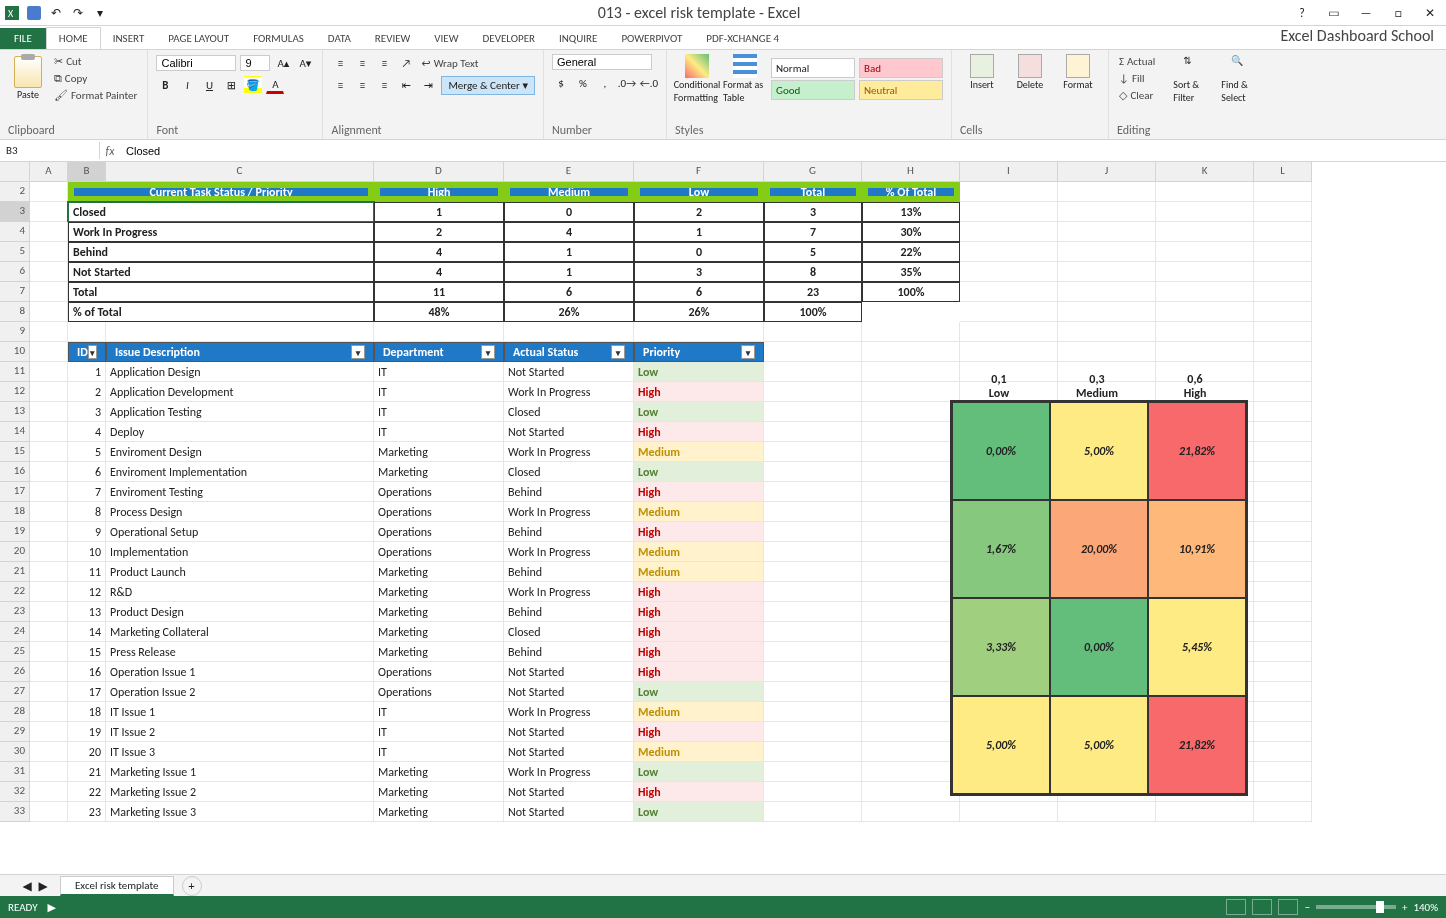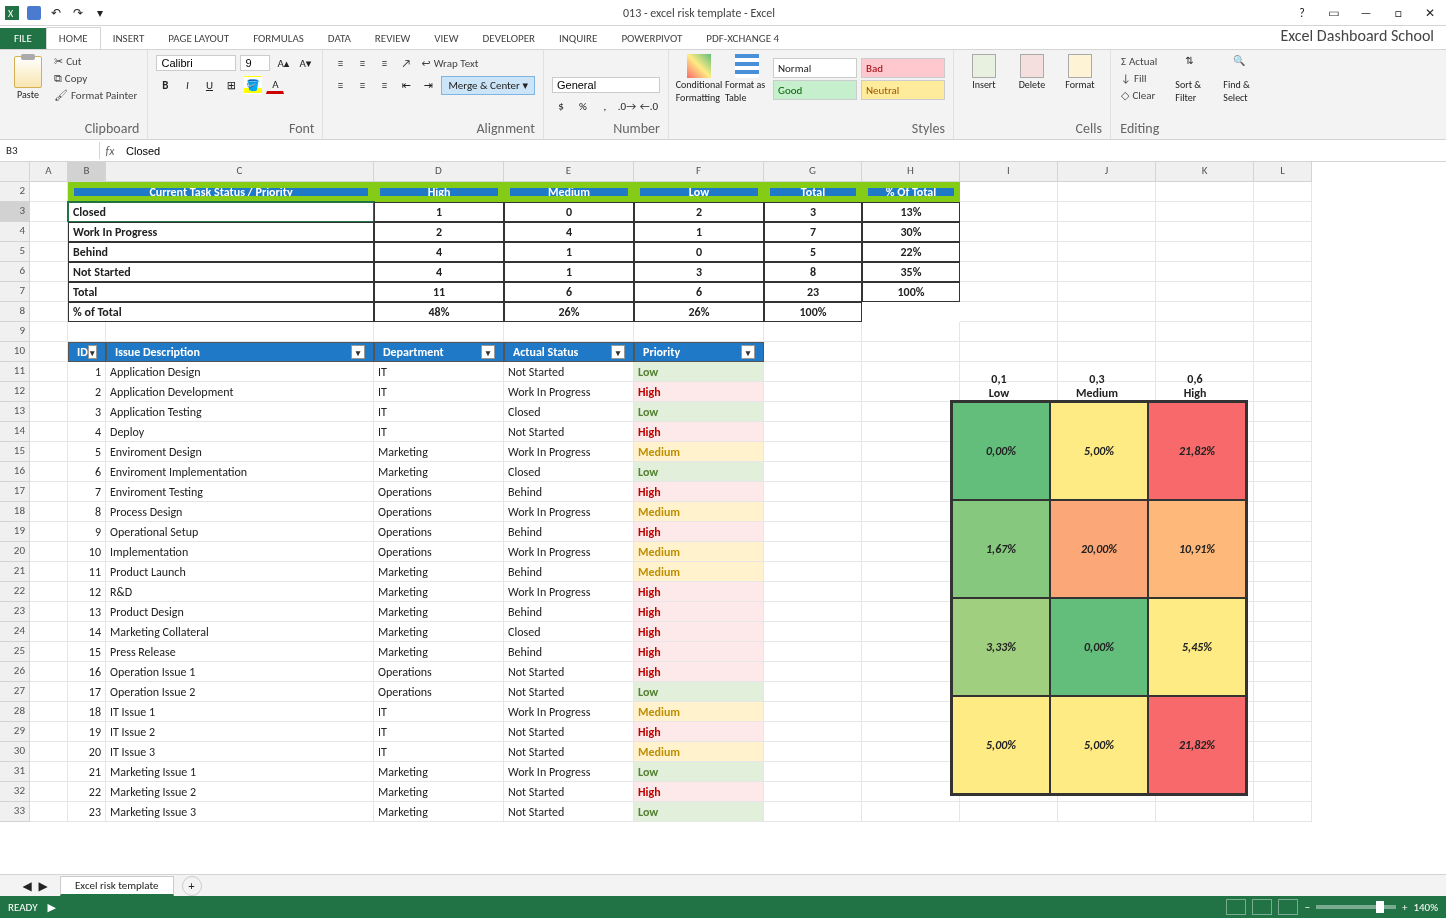--- a/index.html
+++ b/index.html
@@ -1,30 +1,30 @@
 <!DOCTYPE html>
 <html><head>
 <meta charset="utf-8">
 <style>
 * { box-sizing: border-box; margin: 0; padding: 0; }
 body { font-family: "Segoe UI", Calibri, sans-serif; font-size: 12px; background: #fff; color: #222; overflow: hidden; }
 .titlebar { height: 26px; background: #fff; border-bottom: 1px solid #d4d4d4; display: flex; align-items: center; padding: 0 4px; }
 .qat { display: flex; gap: 6px; align-items: center; }
 .qat-btn { width: 16px; height: 16px; display: flex; align-items: center; justify-content: center; cursor: pointer; }
-.title-center { flex: 1; text-align: center; font-size: 12px; color: #444; }
+.title-center { flex: 1; text-align: center; font-size: 16px; color: #444; }
 .win-controls { display: flex; gap: 8px; }
 .win-btn { width: 24px; height: 20px; display: flex; align-items: center; justify-content: center; cursor: pointer; }
 .ribbon-tabs { height: 24px; background: #fff; display: flex; align-items: flex-end; padding-left: 0; border-bottom: 1px solid #d4d4d4; }
 .ribbon-tab { padding: 4px 12px; font-size: 11px; color: #444; cursor: pointer; text-transform: uppercase; }
 .ribbon-tab.file { background: #217346; color: #fff; padding: 4px 14px; }
 .ribbon-tab.active { border: 1px solid #d4d4d4; border-bottom: none; background: #fff; }
 .ribbon-right { margin-left: auto; padding: 4px 12px; font-size: 16px; color: #444; }
 .ribbon { height: 90px; background: #f3f3f3; border-bottom: 1px solid #d4d4d4; display: flex; position: relative; }
 .ribbon-group { border-right: 1px solid #e0e0e0; padding: 4px 8px 2px 8px; display: flex; flex-direction: column; }
-.ribbon-group-label { text-align: right; font-size: 14px; color: #666; margin-top: auto; padding-top: 2px; }
+.ribbon-group-label { text-align: left; font-size: 12px; color: #666; margin-top: auto; padding-top: 2px; }
 .ribbon-row { display: flex; align-items: center; gap: 4px; }
 .paste-btn { display: flex; flex-direction: column; align-items: center; width: 40px; cursor: pointer; }
 .clipboard-icon { width: 28px; height: 32px; background: linear-gradient(#fff,#f8e6b0); border: 1px solid #d4b050; border-radius: 2px; position: relative; }
 .clipboard-icon::before { content:""; position:absolute; top:-3px; left:6px; width:14px; height:6px; background:#aaa; border-radius:2px; }
 .small-btn { font-size: 11px; color: #444; cursor: pointer; padding: 1px 2px; display:flex; align-items:center; gap:3px; }
 .font-select { font-size:11px; border:1px solid #ccc; background:#fff; padding:1px 4px; }
 .btn-icon { width:18px; height:18px; border:1px solid transparent; display:flex; align-items:center; justify-content:center; cursor:pointer; font-size:11px; }
 .merge-btn { background:#cce4f7; border:1px solid #7fb5e0; padding:2px 6px; font-size:11px; cursor:pointer; }
 .style-cell { width:84px; height:20px; border:1px solid #ccc; font-size:11px; display:flex; align-items:center; padding:0 4px; cursor:pointer; }
 .style-normal { background:#fff; }
@@ -191,21 +191,21 @@
       <span class="btn-icon">≡</span>
       <span class="btn-icon">⇤</span>
       <span class="btn-icon">⇥</span>
       <div class="merge-btn"><span>Merge &amp; Center</span> ▾</div>
     </div>
     <div class="ribbon-group-label">Alignment</div>
   </div>
 
   <div class="ribbon-group">
     <div class="ribbon-row">
-      <input class="font-select" style="width: 108px; margin-top: 23px;" value="General">
+      <input class="font-select" style="width: 100px;" value="General">
     </div>
     <div class="ribbon-row" style="margin-top:4px;">
       <span class="btn-icon">$</span>
       <span class="btn-icon">%</span>
       <span class="btn-icon">,</span>
       <span class="btn-icon">.0→</span>
       <span class="btn-icon">←.0</span>
     </div>
     <div class="ribbon-group-label">Number</div>
   </div>

